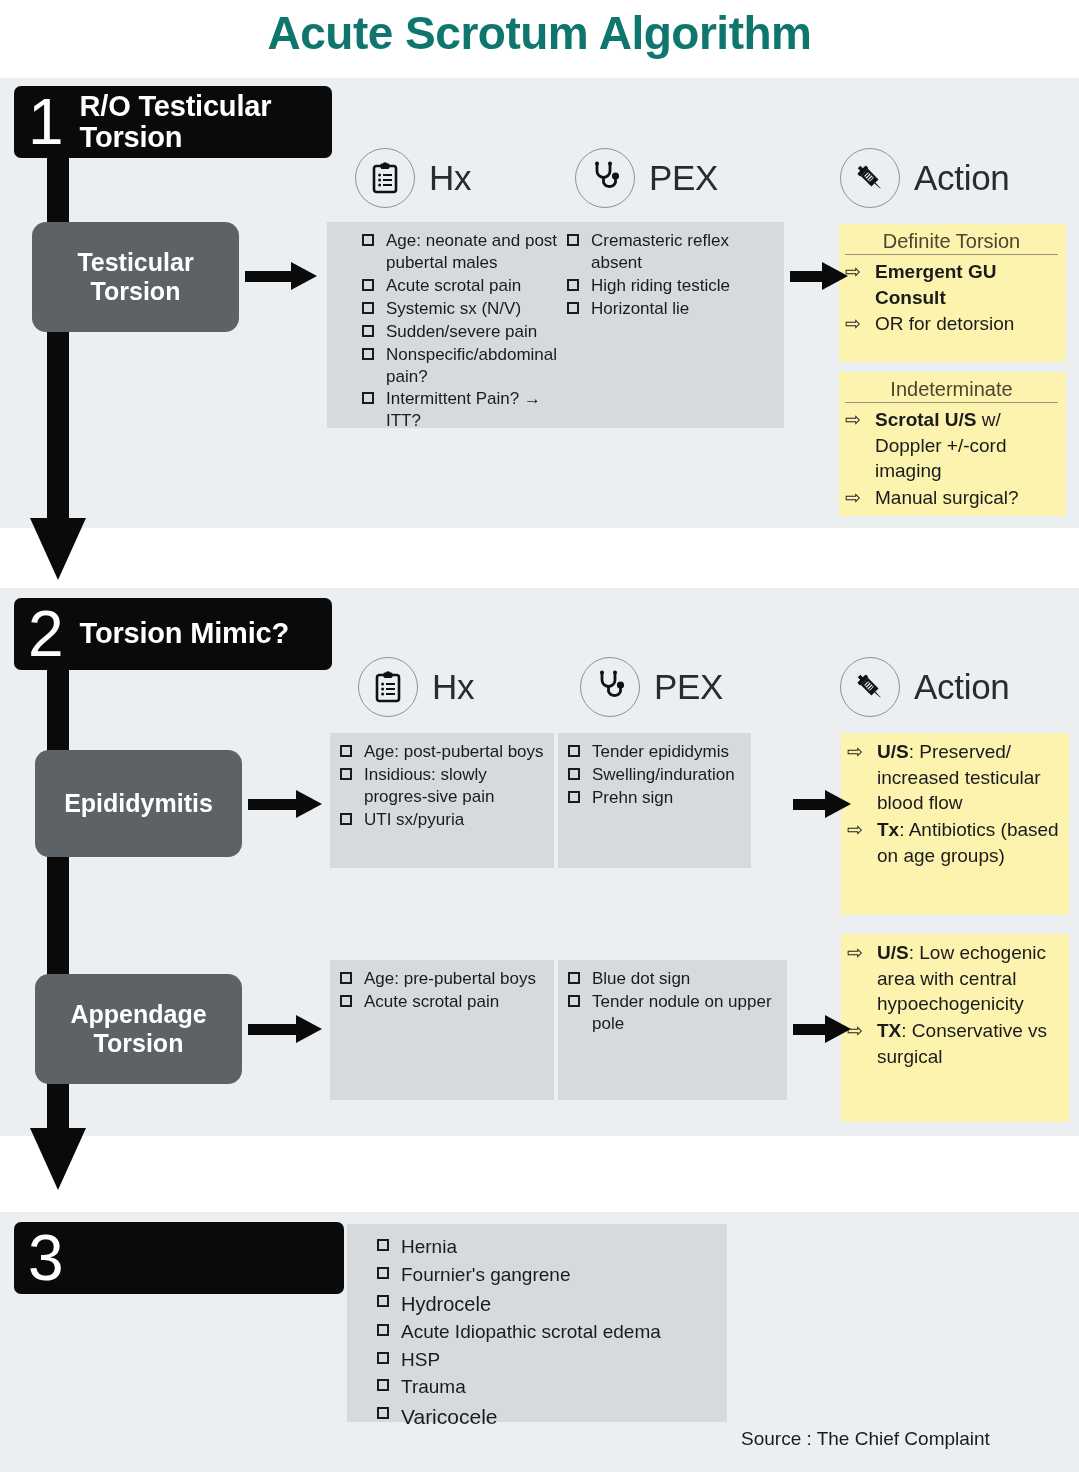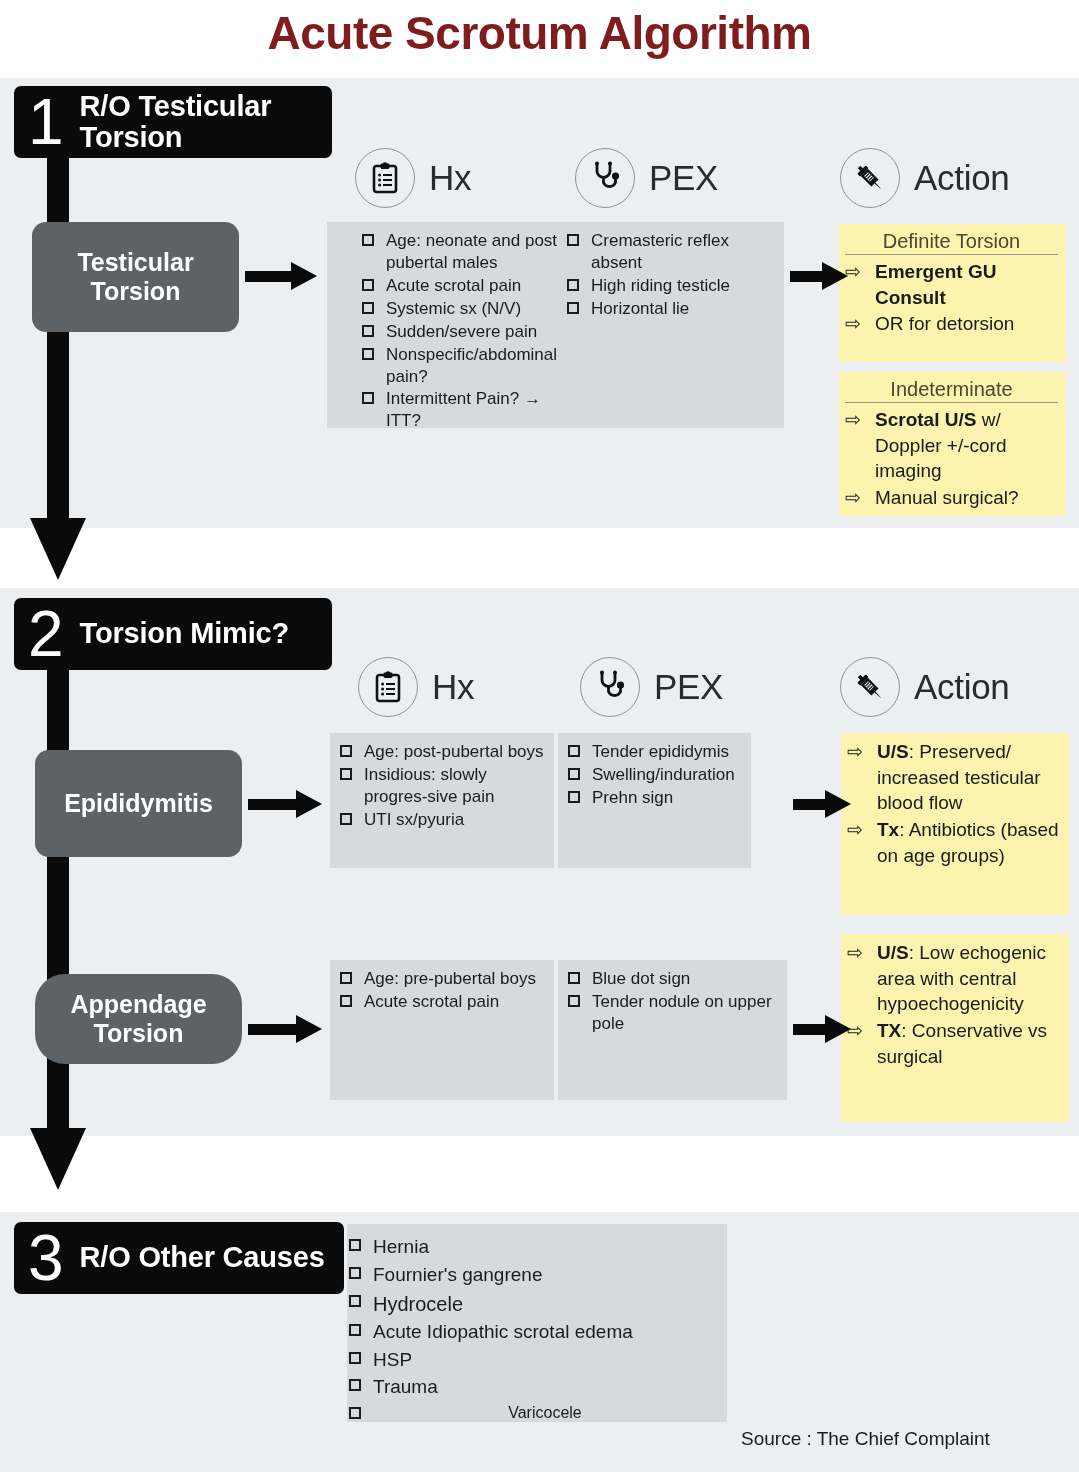--- a/index.html
+++ b/index.html
@@ -22,21 +22,21 @@
   .title {
     position: absolute;
     left: 0;
     top: 6px;
     width: 1079px;
     text-align: center;
     font-family: "Liberation Sans Narrow", "Liberation Sans", sans-serif;
     font-size: 46px;
     font-weight: bold;
     letter-spacing: -0.5px;
-    color: #7f1d1d;
+    color: #0f766e;
   }
 
   
   .band {
     position: absolute;
     left: 0;
     width: 1079px;
     background: #eceff1;
   }
   #band1 { top: 78px;   height: 450px; }
@@ -111,21 +111,21 @@
     font-family: "Liberation Sans Narrow", "Liberation Sans", sans-serif;
     font-size: 25px;
     font-weight: bold;
     line-height: 1.18;
     z-index: 5;
     padding: 0 6px;
     box-sizing: border-box;
   }
   #cond-torsion    { left: 32px; top: 222px;  width: 207px; height: 110px; }
   #cond-epi        { left: 35px; top: 750px;  width: 207px; height: 107px; }
-  #cond-app        { left: 35px; top: 974px;  width: 207px; height: 90px; border-radius: 30px; }
+  #cond-app        { left: 35px; top: 974px;  width: 207px; height: 110px; }
 
   
   .r-arrow {
     position: absolute;
     z-index: 5;
     height: 22px;
   }
   .r-arrow .shaft {
     position: absolute;
     left: 0; top: 6px;
@@ -485,30 +485,29 @@
 
   <div class="yellow-box" style="left:841px; top:934px; width:228px; height:188px;">
     <ul class="arrowlist">
       <li><span class="ar">⇨</span><span class="sb">U/S</span><span>: Low echogenic area with central hypoechogenicity</span></li>
       <li><span class="ar">⇨</span><span class="sb">TX</span><span>: Conservative vs surgical</span></li>
     </ul>
   </div>
 
   <div class="step-header" id="step3">
     <span class="step-num">3</span>
-    <span class="step-label">R/O Other Causes</span>
-  </div>
-
-  <div class="gray-box" style="left:347px; top:1224px; width:380px; height:198px; padding-top:10px; padding-left:0;">
+  </div>
+
+  <div class="gray-box" style="left:347px; top:1224px; width:380px; height:198px; padding-top:10px; padding-left:28px;">
     <ul class="checklist">
       <li style="font-size:19px; line-height:1.41;"><span class="cb" style="top:5px;"></span><span>Hernia</span></li>
       <li style="font-size:19px; line-height:1.41;"><span class="cb" style="top:5px;"></span><span>Fournier's gangrene</span></li>
       <li style="font-size:20px; line-height:1.41;"><span class="cb" style="top:5px;"></span><span>Hydrocele</span></li>
       <li style="font-size:19px; line-height:1.41;"><span class="cb" style="top:5px;"></span><span>Acute Idiopathic scrotal edema</span></li>
       <li style="font-size:19px; line-height:1.41;"><span class="cb" style="top:5px;"></span><span>HSP</span></li>
       <li style="font-size:19px; line-height:1.41;"><span class="cb" style="top:5px;"></span><span>Trauma</span></li>
-      <li style="font-size:16px; line-height:1.41;text-align:center;"><span class="cb" style="top:5px;"></span><span>Varicocele</span></li>
+      <li style="font-size:21px; line-height:1.41;"><span class="cb" style="top:5px;"></span><span>Varicocele</span></li>
     </ul>
   </div>
 
   <div class="source" style="left:741px; top:1396px;margin-top:32px;">Source : The Chief Complaint</div>
 
 </div>
 
 </body></html>

